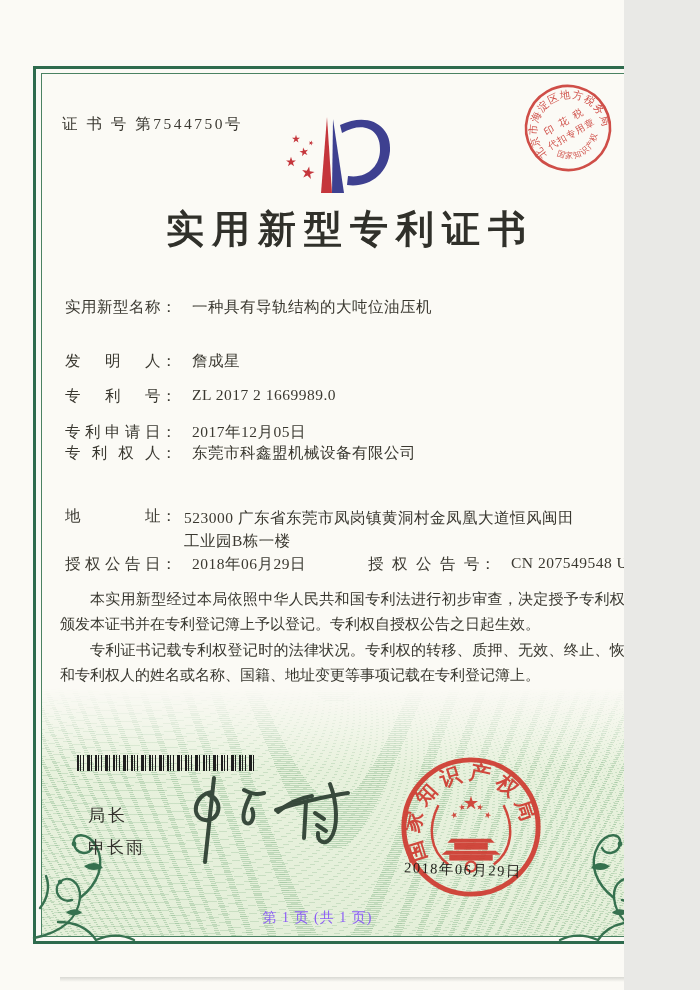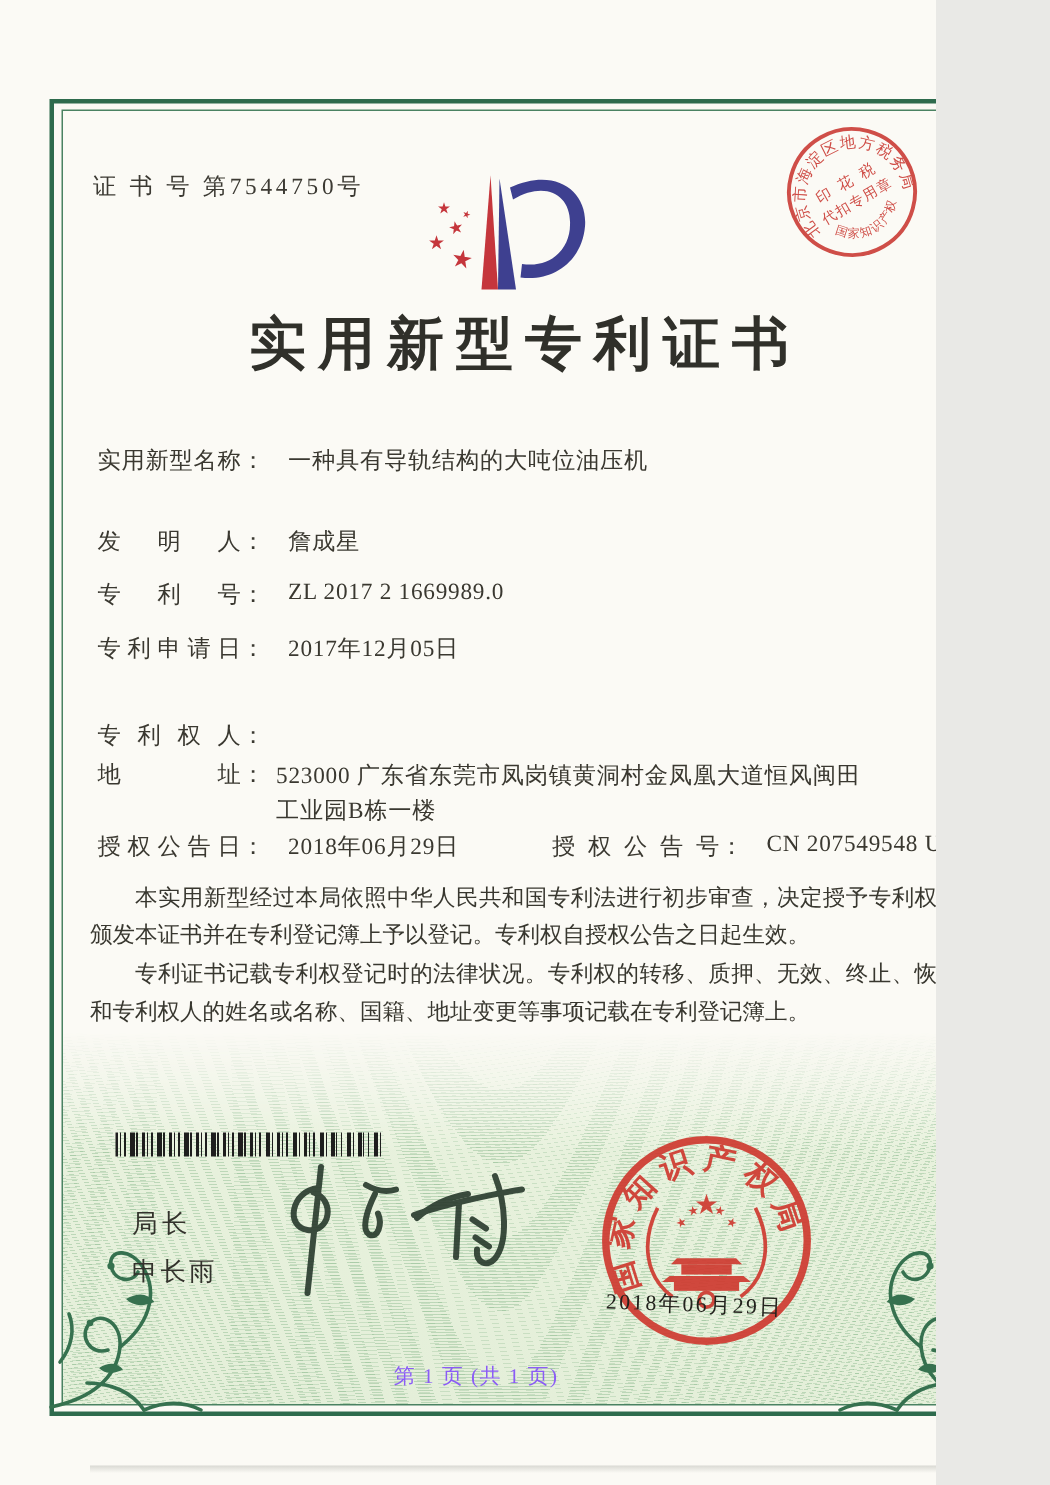--- a/index.html
+++ b/index.html
@@ -32,21 +32,21 @@
     color:#3c3a33;z-index:4;}
   .title{position:absolute;left:50px;top:204px;width:600px;text-align:center;
     font-size:38px;font-weight:bold;letter-spacing:8px;color:#30302a;z-index:4;}
 
   .frow{position:absolute;left:65px;display:flex;align-items:flex-start;
     font-size:15.5px;color:#3a3830;letter-spacing:.5px;z-index:4;}
   .frow .lbl{width:96px;text-align:justify;text-align-last:justify;}
   .frow .val{margin-left:15px;white-space:nowrap;}
   .frow .val2{margin-left:7px;line-height:23px;white-space:nowrap;}
   .r-name{top:297px;} .r-inv{top:351px;} .r-pat{top:386px;} .r-fil{top:422px;}
-  .r-own{top:480px;align-items:flex-end;} .r-adr{top:506px;} .r-gd{top:554px;}
+  .r-own{top:443px;align-items:flex-end;} .r-adr{top:506px;} .r-gd{top:554px;}
   .r-gn{top:554px;left:368px;} .r-gn .lbl{width:112px;}
 
   .paras{position:absolute;left:60px;top:587px;width:580px;font-size:15px;
     line-height:25.4px;text-align:justify;color:#38372f;z-index:4;}
   .paras p{margin:0;text-indent:2em;}
 
   .barcode{position:absolute;left:77px;top:755px;width:177px;height:16px;z-index:4;
     background:repeating-linear-gradient(90deg,
       #1e1e1e 0 2px,transparent 2px 3px,#1e1e1e 3px 4px,transparent 4px 6px,
       #1e1e1e 6px 7px,transparent 7px 10px,#1e1e1e 10px 13px,transparent 13px 14px,
@@ -136,20 +136,21 @@
     <span class="val">ZL 2017 2 1669989.0</span>
   </div>
   <div class="frow r-fil">
     <span class="lbl">专利申请日</span>
       <span>：</span>
     <span class="val">2017年12月05日</span>
   </div>
   <div class="frow r-own">
     <span class="lbl">专利权人</span>
       <span>：</span>
+    <span class="val">东莞市科鑫盟机械设备有限公司</span>
   </div>
   <div class="frow r-adr">
     <span class="lbl">地址</span>
       <span>：</span>
     <span class="val2">
       <div>523000 广东省东莞市凤岗镇黄洞村金凤凰大道恒风闽田</div>
       <div>工业园B栋一楼</div>
     </span>
   </div>
   <div class="frow r-gd">

